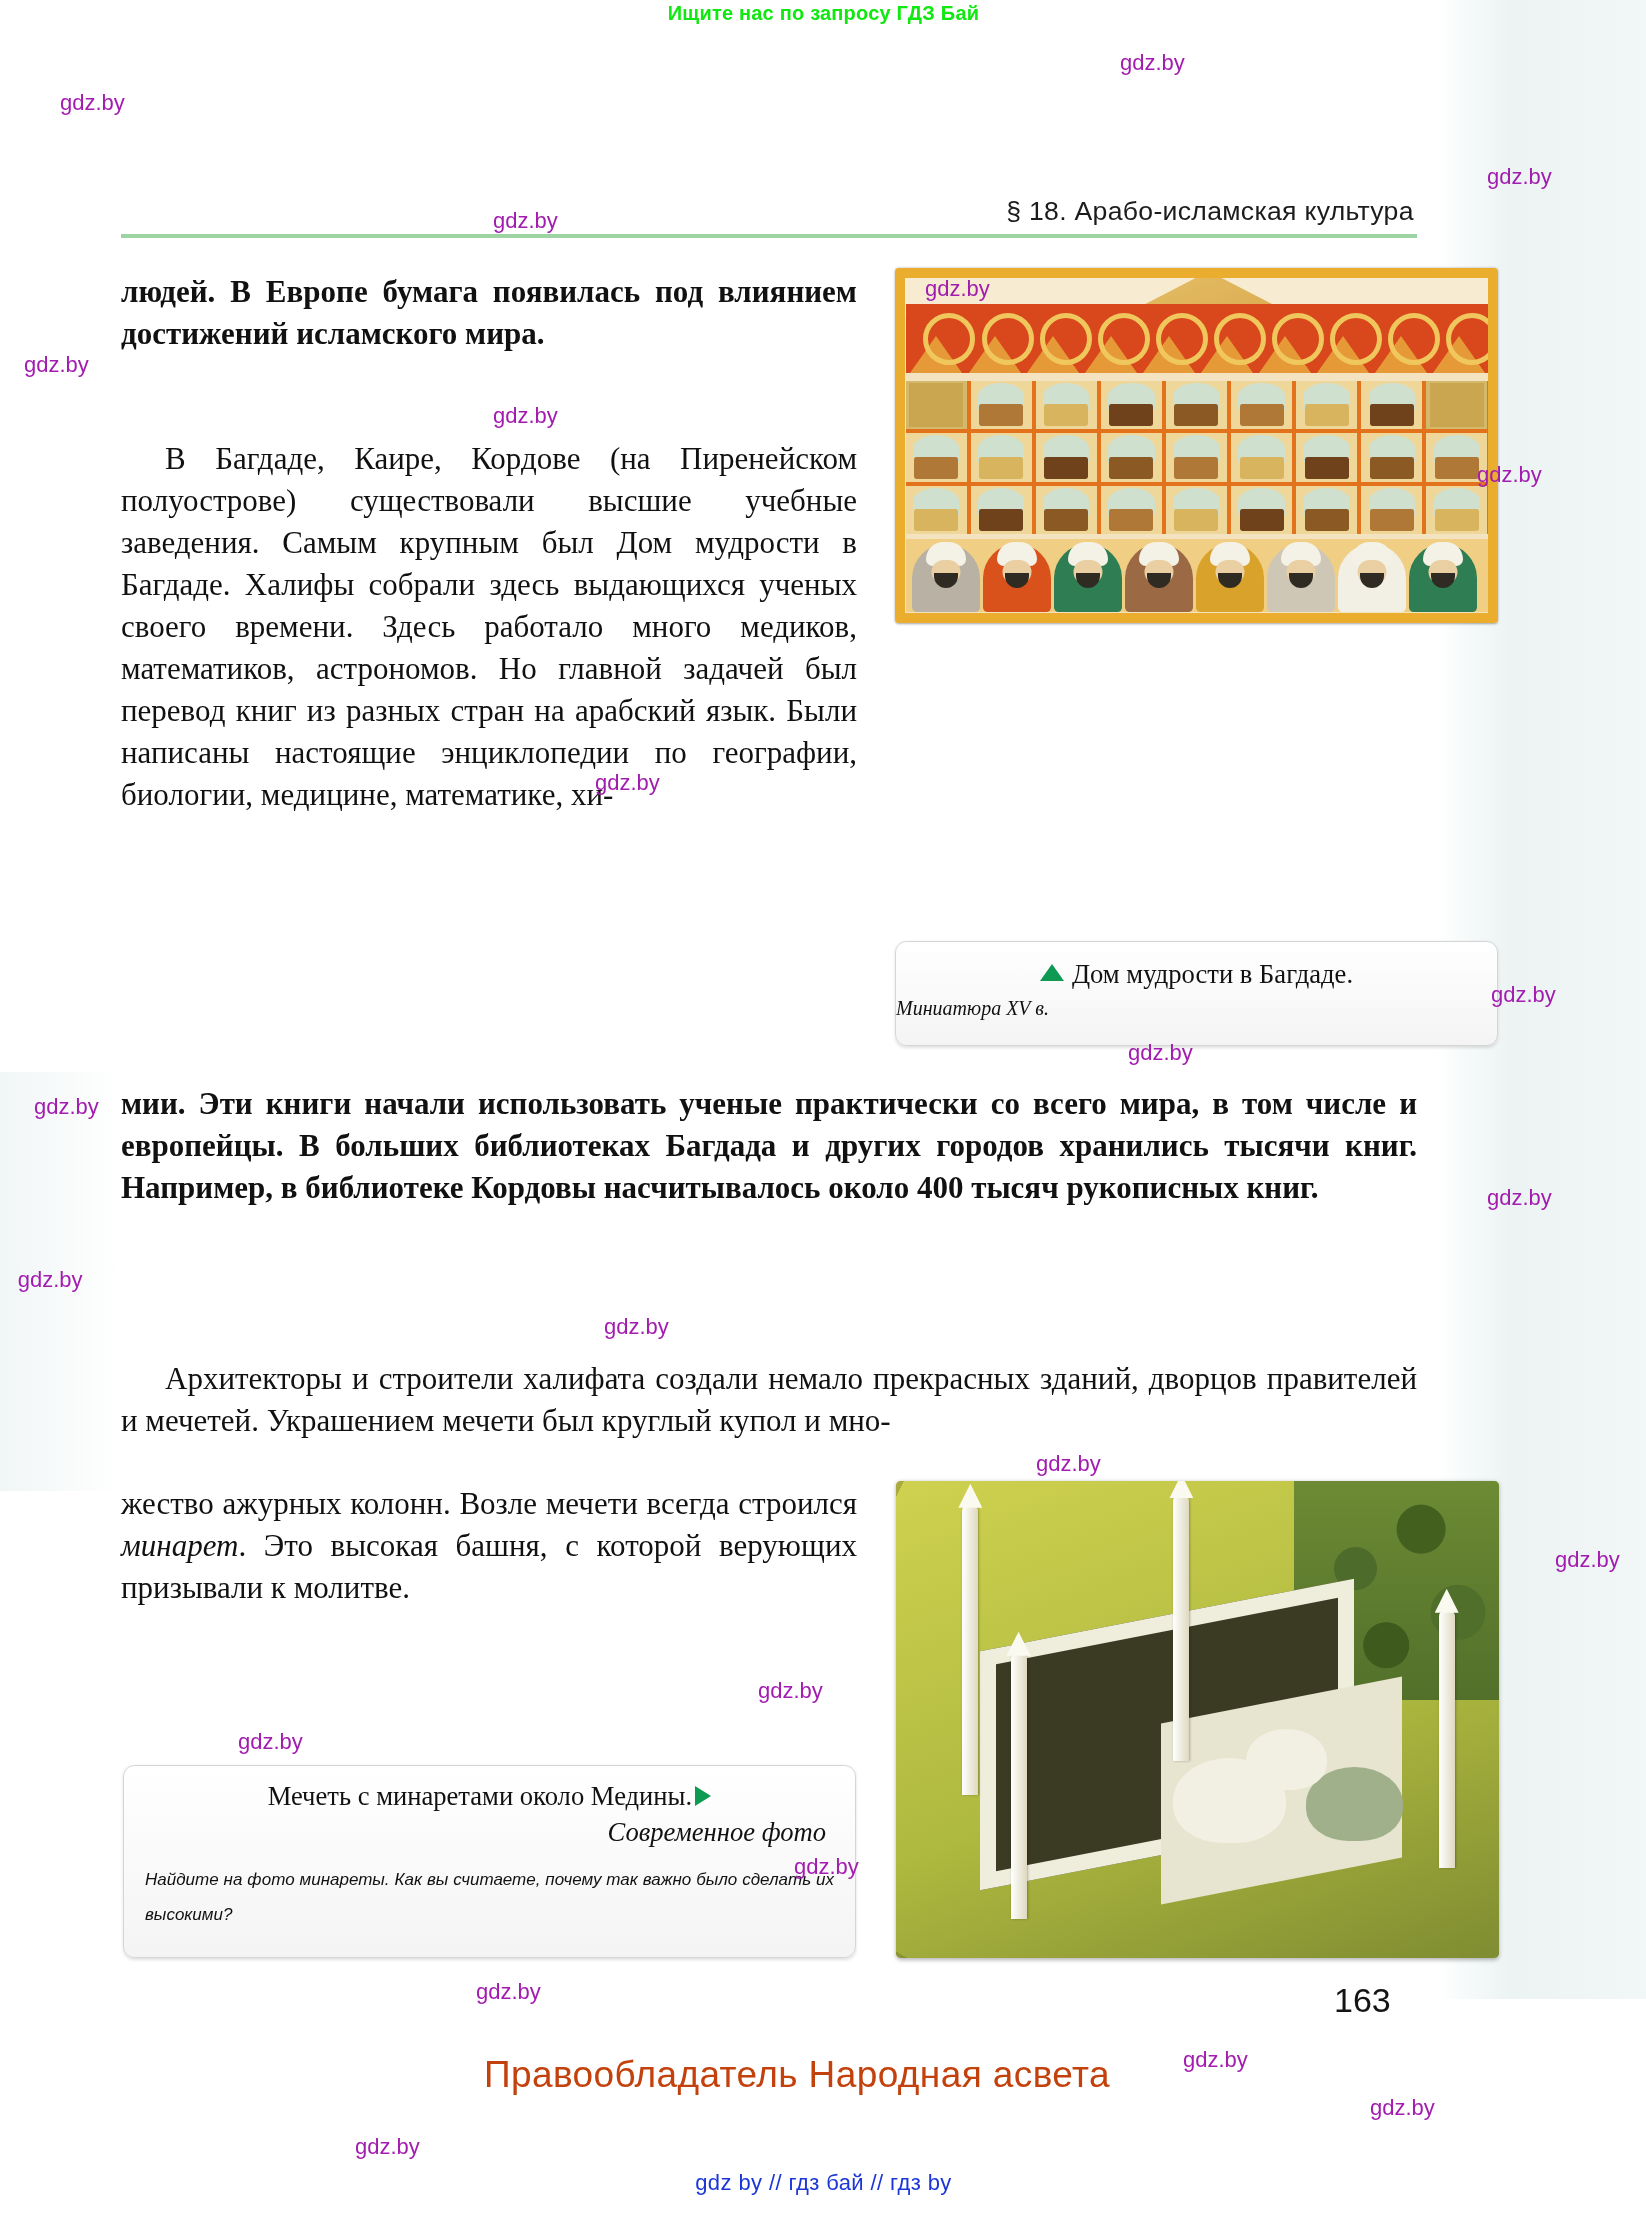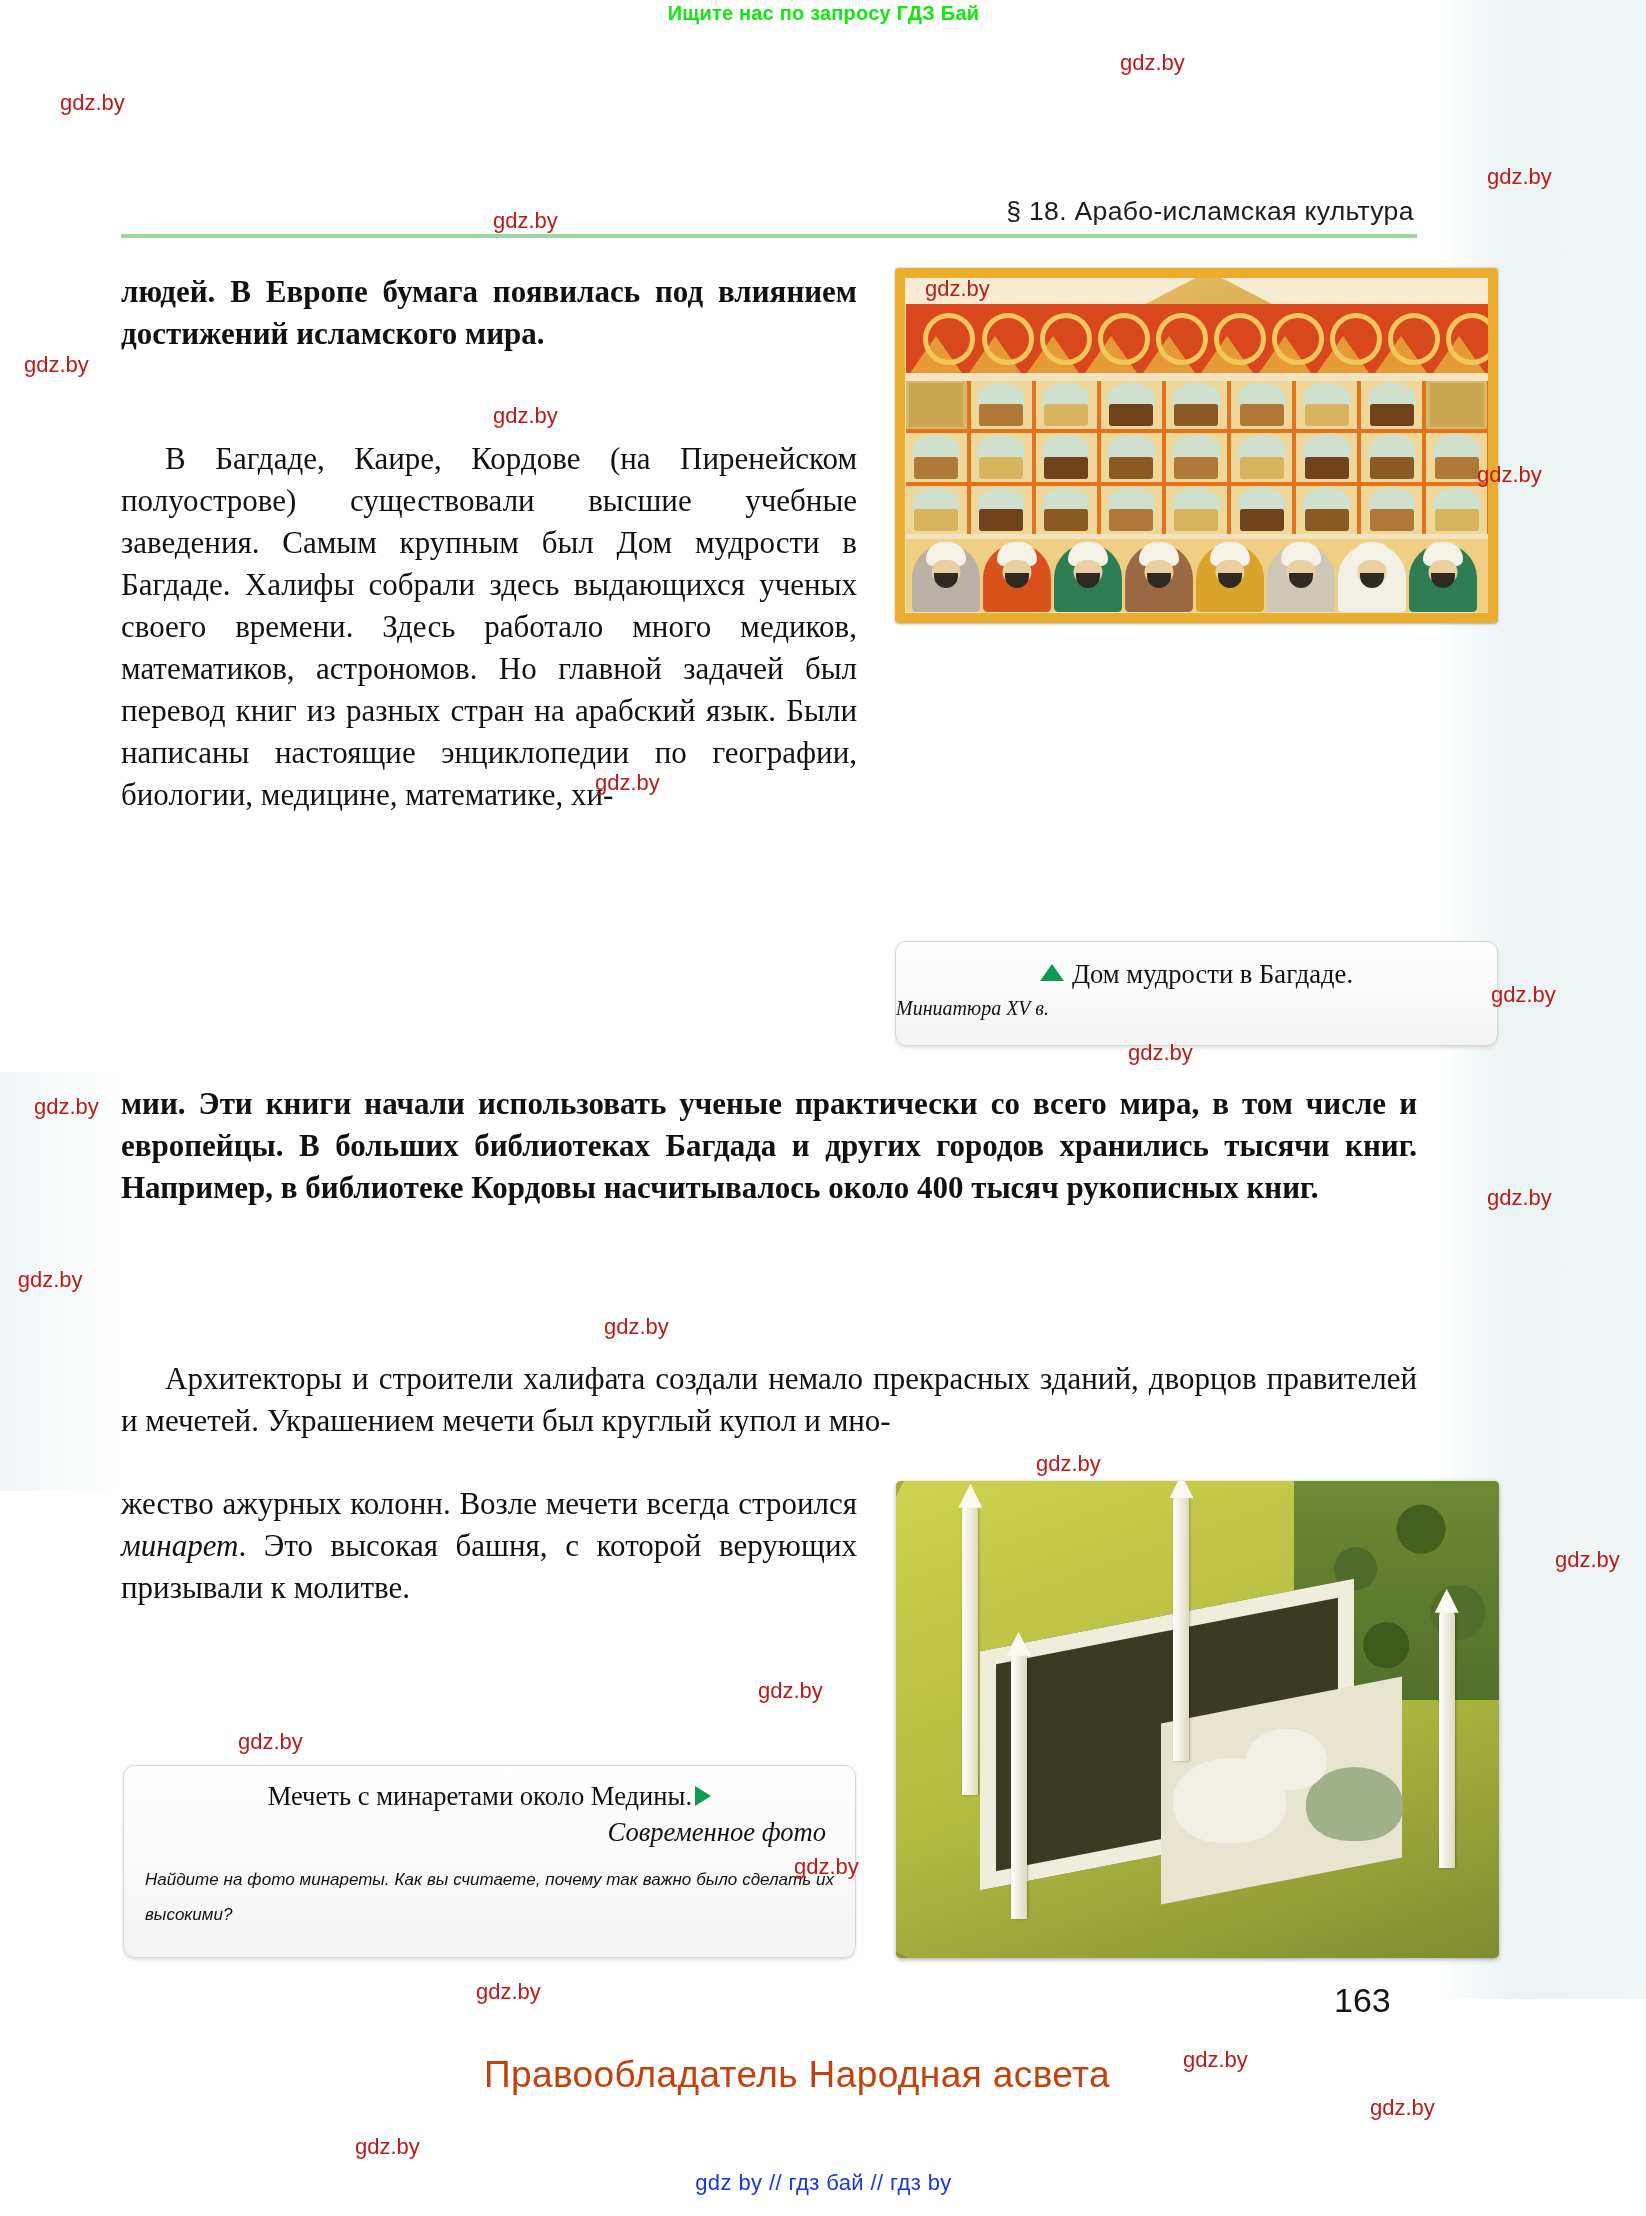--- a/index.html
+++ b/index.html
@@ -13,21 +13,21 @@
   .tint-right{position:absolute;top:0;right:0;width:211px;height:1999px;
     background:linear-gradient(to right,rgba(236,243,243,0) 0%,rgba(233,241,241,.85) 35%,rgba(236,243,243,.7) 100%);}
   .tint-left{position:absolute;top:1072px;left:0;width:121px;height:419px;
     background:linear-gradient(to left,rgba(238,244,244,0) 0%,rgba(235,242,242,.7) 100%);}
 
   
   .promo{position:absolute;top:1.6px;left:0;width:1647px;text-align:center;
     font-family:"Liberation Sans",sans-serif;font-size:20px;font-weight:bold;color:#10e810;letter-spacing:0.2px;}
 
   
-  .wm{position:absolute;font-family:"Liberation Sans",sans-serif;color:#b91c1c;
+  .wm{position:absolute;font-family:"Liberation Sans",sans-serif;color:#a21caf;
       font-size:22px;white-space:nowrap;}
   .wm-pink{position:absolute;font-family:"Liberation Sans",sans-serif;
       color:#c2410c;font-size:37px;white-space:nowrap;letter-spacing:0.4px;}
   .footer-links{position:absolute;left:0;width:1647px;text-align:center;
       font-family:"Liberation Sans",sans-serif;font-size:22px;color:#1a36d8;letter-spacing:0.4px;}
 
   
   .head-wrap{position:absolute;left:121px;top:196px;width:1296px;}
   .head-title{font-family:"Liberation Sans",sans-serif;font-size:26.6px;color:#1c1c1c;
       text-align:right;letter-spacing:0.3px;padding-right:3.2px;}

